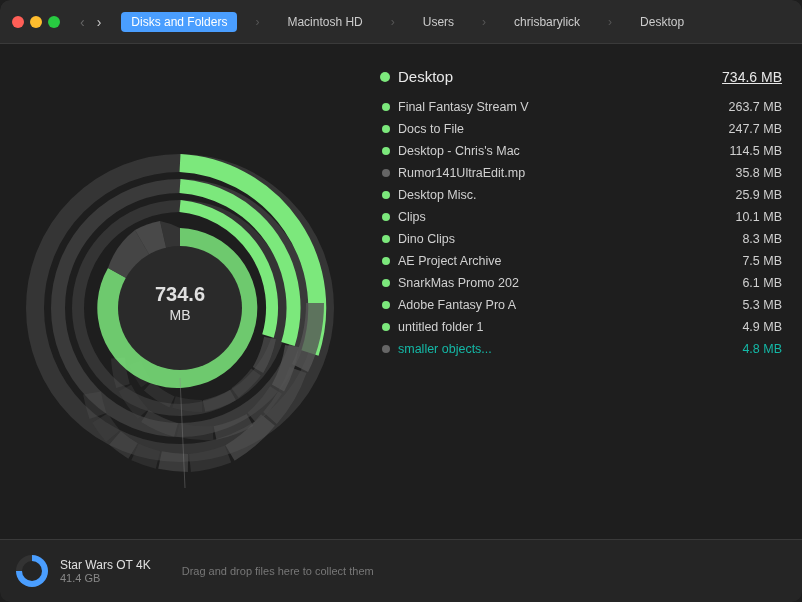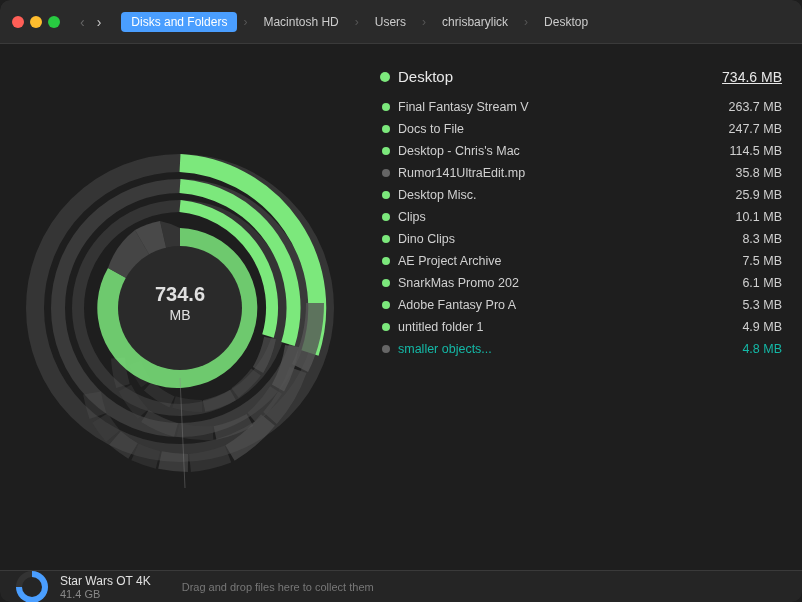--- a/index.html
+++ b/index.html
@@ -48,21 +48,21 @@
       color: #666;
       font-size: 14px;
       cursor: pointer;
       padding: 2px 4px;
     }
     .nav-arrow.active { color: #ccc; }
 
     .breadcrumb {
       display: flex;
       align-items: center;
-      gap: 4px;
+      gap: 16px;
     }
     .breadcrumb-item {
       font-size: 12px;
       padding: 3px 10px;
       border-radius: 4px;
       cursor: pointer;
       color: #ccc;
     }
     .breadcrumb-item.active {
       background: #4a9eff;
@@ -160,21 +160,21 @@
     .item-size-gray {
       color: #14b8a6;
     }
 
     
     .bottombar {
       position: absolute;
       bottom: 0;
       left: 0;
       right: 0;
-      height: 32px;
+      height: 63px;
       background: #252525;
       border-top: 1px solid #3a3a3a;
       display: flex;
       align-items: center;
       padding: 0 16px;
       gap: 12px;
       border-radius: 0 0 10px 10px;
     }
     .bottom-icon {
       width: 32px;

